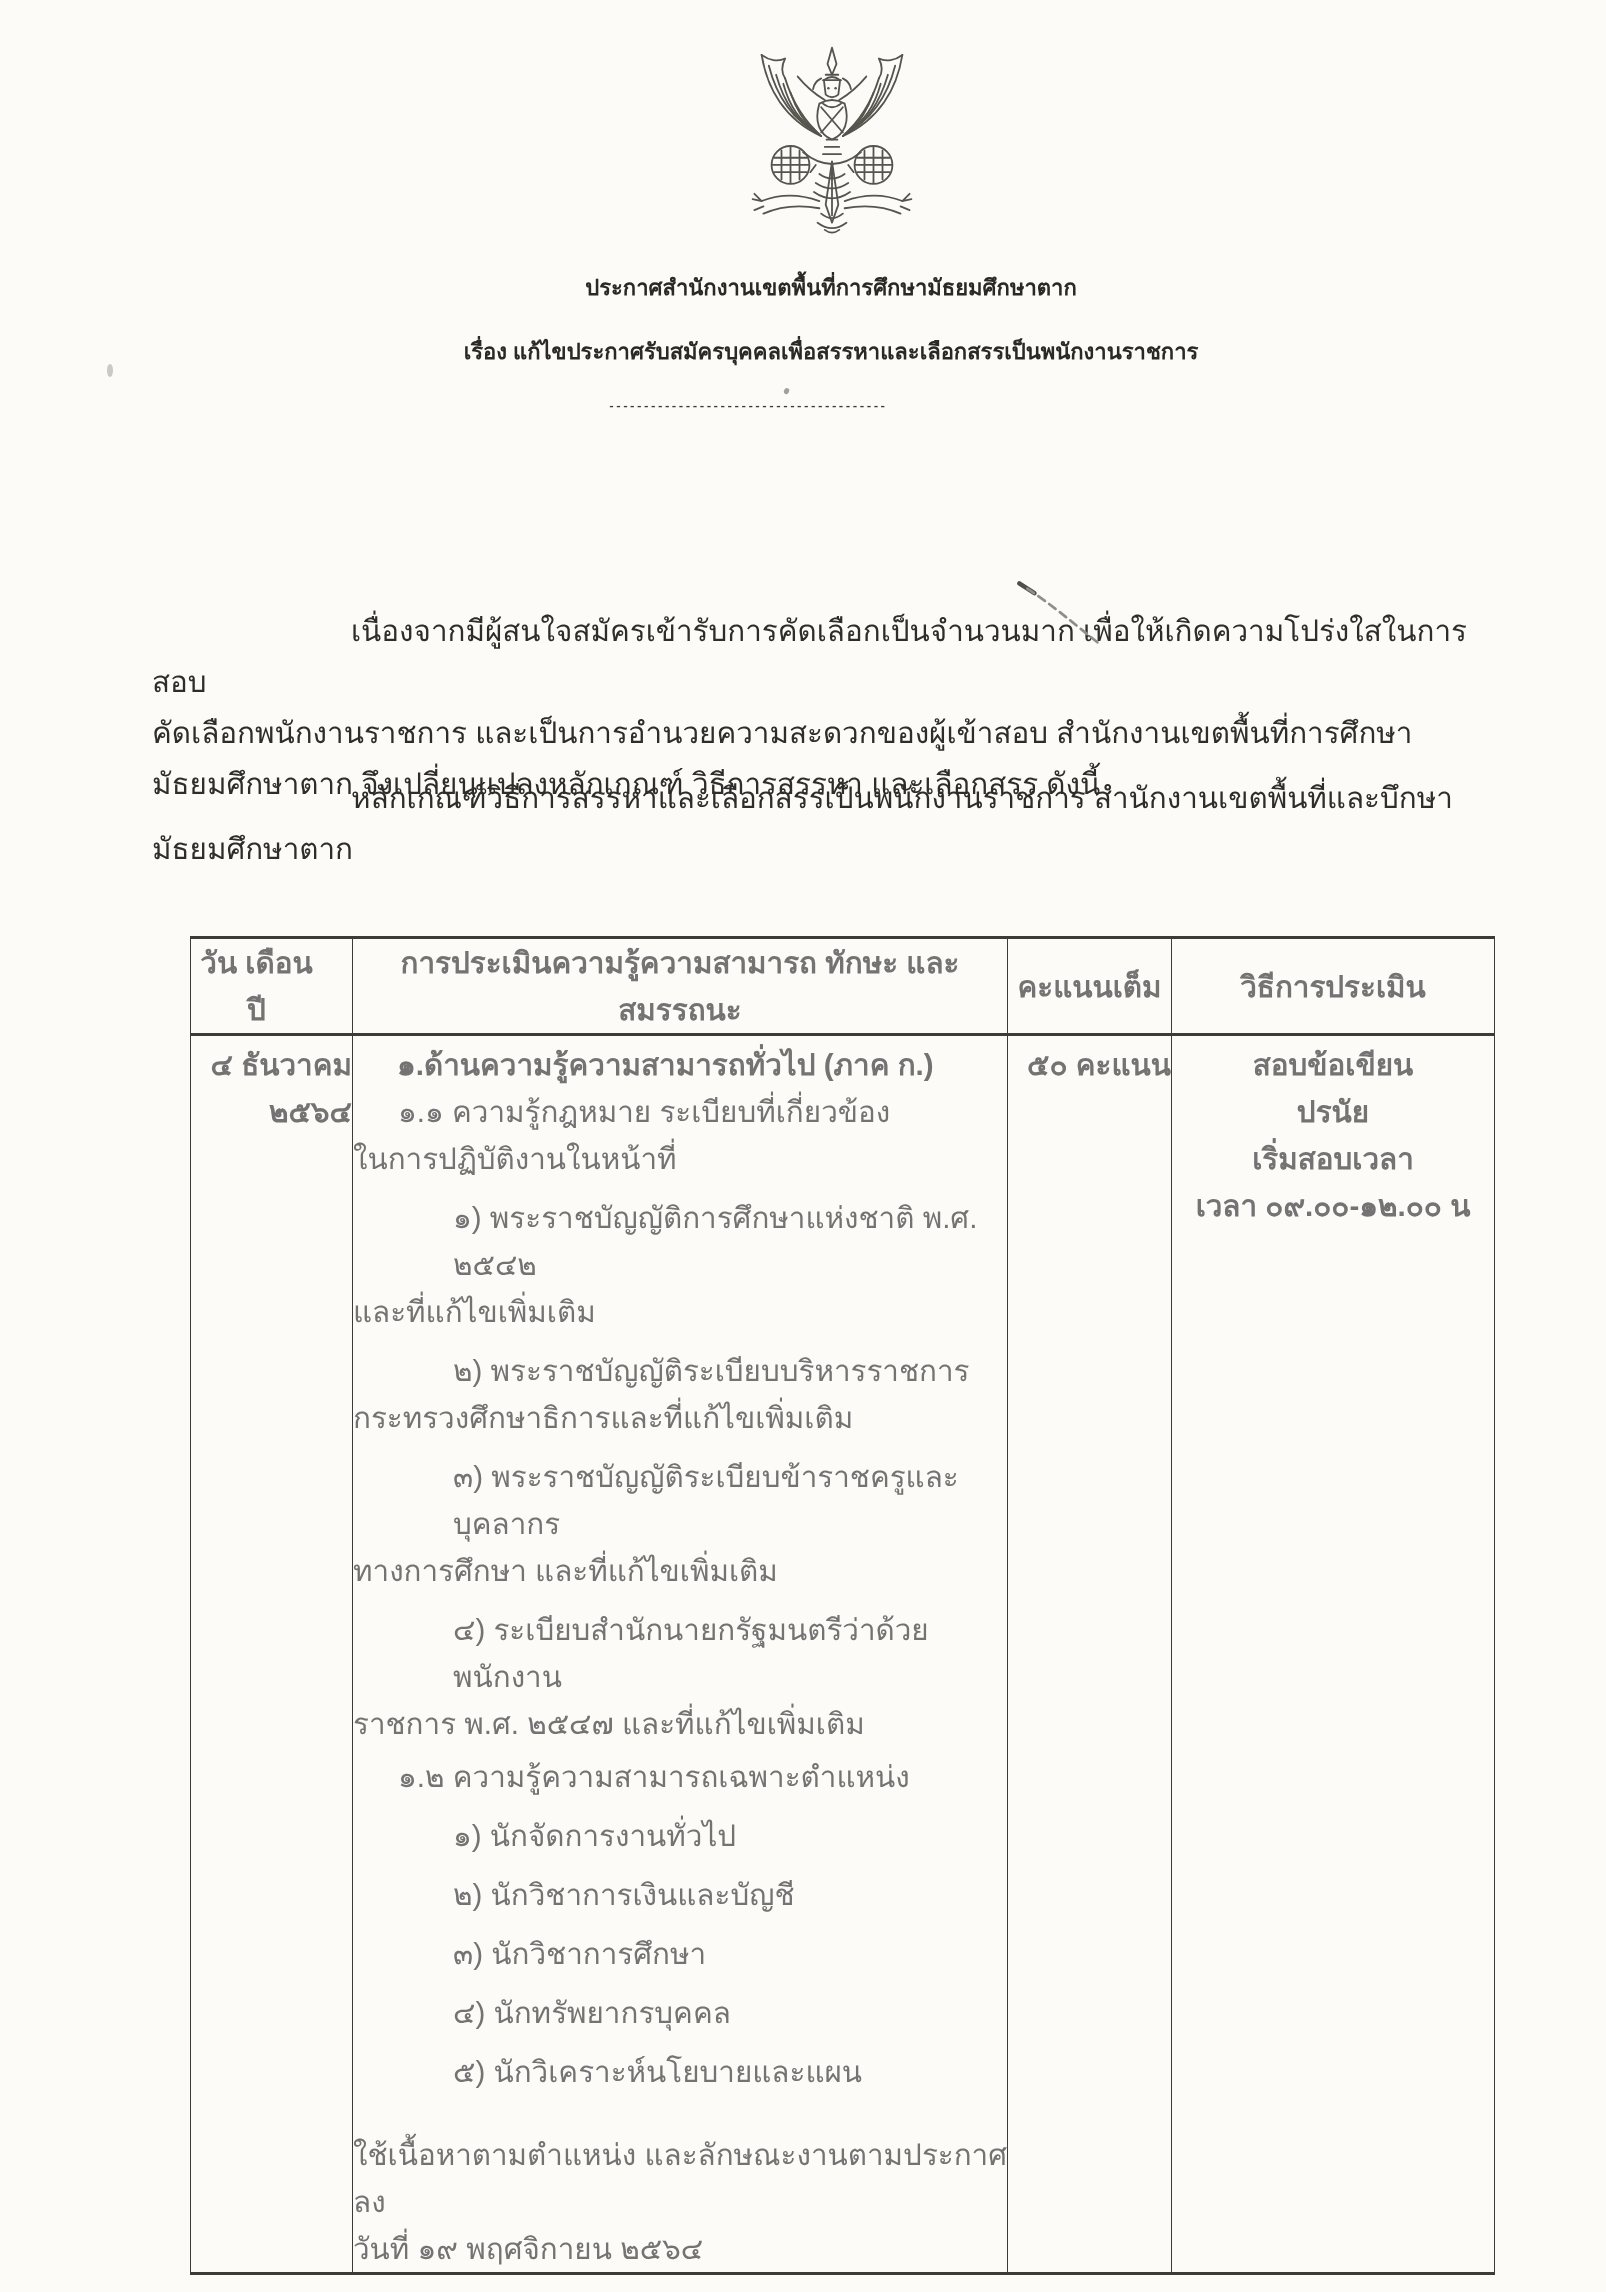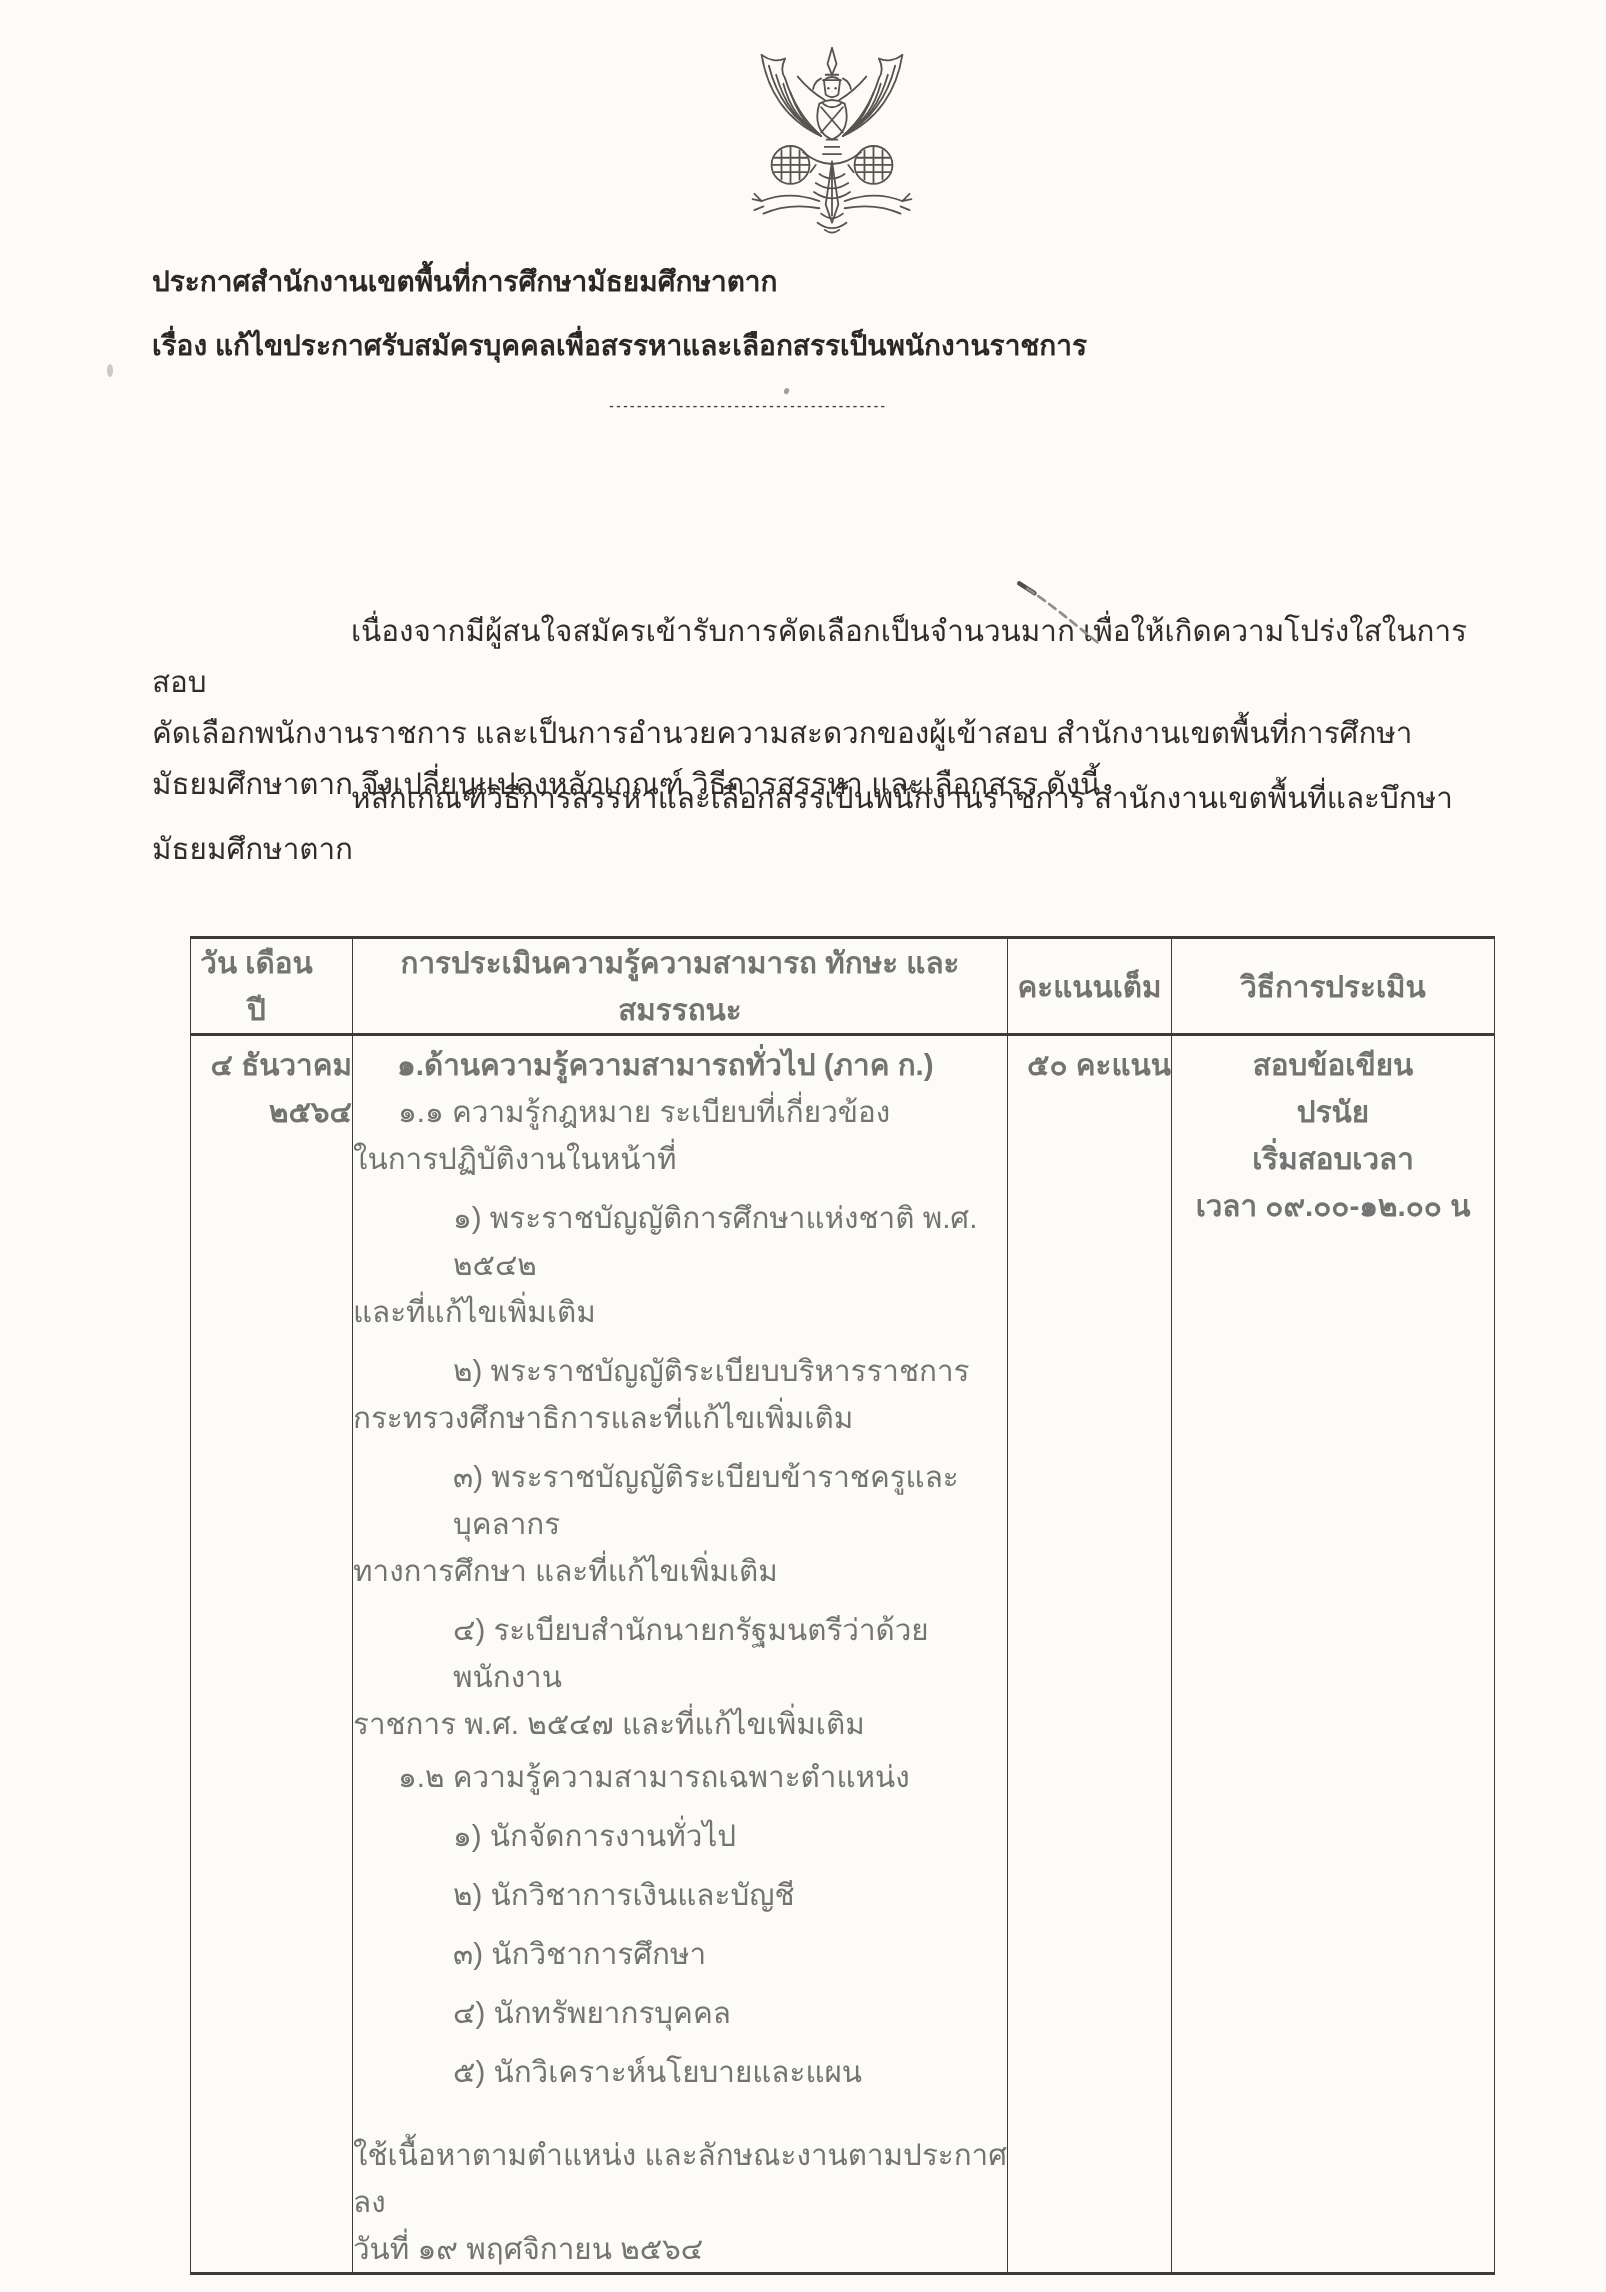--- a/index.html
+++ b/index.html
@@ -4,22 +4,22 @@
 <style>
   html,body{margin:0;padding:0;background:#e9e9e9;}
   .page{
     position:relative;width:1607px;height:2293px;margin:0 auto;
     background:#fcfbf7;color:#2e2d2b;overflow:hidden;
     font-family:"Liberation Sans","DejaVu Sans",sans-serif;
   }
   .emblem{position:absolute;left:740px;top:45px;width:184px;height:193px;}
   .emblem svg{width:100%;height:100%;}
   .title-block{
-    position:absolute;left:152px;top:250px;width:1358px;
-    font-weight:bold;font-size:28px;line-height:64px;
+    position:absolute;left:152px;top:256px;width:1358px;
+    text-align:center;font-weight:bold;font-size:22px;line-height:64px;
     color:#2a2927;
   }
   .divider{
     position:absolute;left:608px;top:399px;width:288px;height:18px;
     font-family:"Liberation Mono","DejaVu Sans Mono",monospace;
     font-size:11.6px;font-weight:bold;letter-spacing:0px;color:#3a3938;
     white-space:nowrap;overflow:hidden;text-align:left;line-height:14.3px;
   }
   .para{position:absolute;left:152px;width:1354px;font-size:29.6px;line-height:51px;color:#2e2d2b;}
   .p1{top:435px;}

